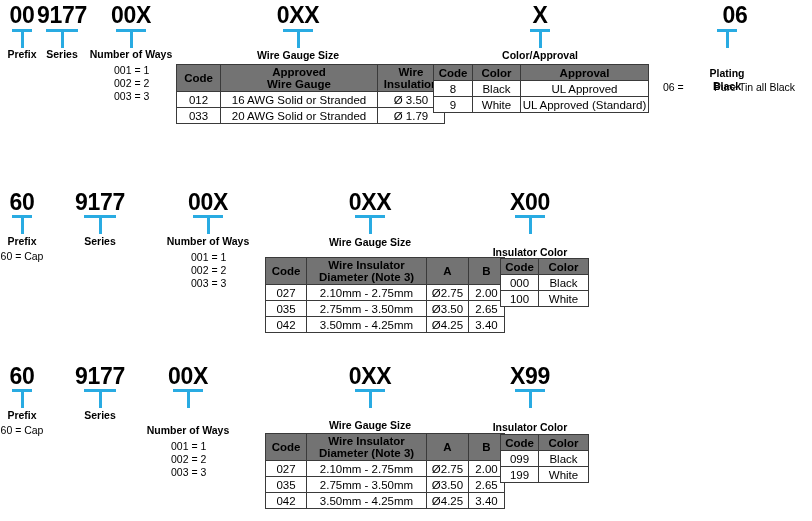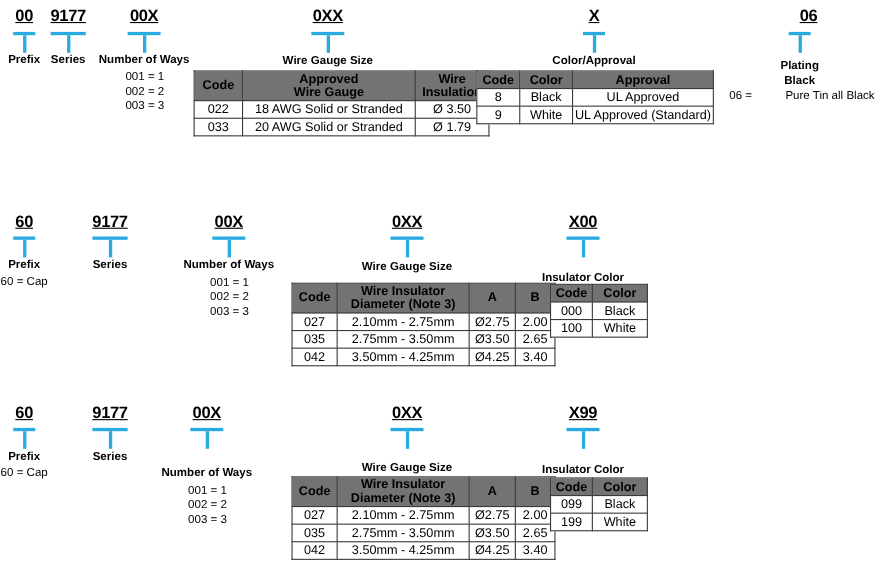--- a/index.html
+++ b/index.html
@@ -12,28 +12,27 @@
     height: 521px;
     position: relative;
     font-family: "Liberation Sans", sans-serif;
     color: #000000;
     overflow: hidden;
   }
   .abs { position: absolute; }
 
   
   .code {
-    font-size: 15px;
+    font-size: 23px;
     font-weight: bold;
     letter-spacing: -0.3px;
     white-space: nowrap;
     text-align: center;
     transform: translateX(-50%);
     line-height: 18px;
-    text-decoration: underline;
   }
   
   .connector {
     transform: translateX(-50%);
   }
   .connector .bar {
     height: 3px;
     background: #29abe2;
     width: 100%;
   }
@@ -45,21 +44,21 @@
 
   
   .caption {
     font-size: 10.5px;
     font-weight: bold;
     white-space: nowrap;
     text-align: center;
     transform: translateX(-50%);
     line-height: 13px;
   }
-  .caption.two-line { line-height: 13px; }
+  .caption.two-line { line-height: 13px; margin-top: 13px; }
 
   
   .note {
     font-size: 10.5px;
     white-space: nowrap;
     line-height: 13px;
   }
   .note.centered {
     text-align: center;
     transform: translateX(-50%);
@@ -139,22 +138,22 @@
       <th class="tall">
         <span class="l2">Approved</span>
         <span class="l2">Wire Gauge</span>
       </th>
       <th class="tall">
         <span class="l2">Wire</span>
         <span class="l2">Insulation</span>
       </th>
     </tr>
     <tr>
-      <td>022</td>
-      <td>18 AWG Solid or Stranded</td>
+      <td>012</td>
+      <td>16 AWG Solid or Stranded</td>
       <td>Ø 3.50</td>
     </tr>
     <tr>
       <td>033</td>
       <td>20 AWG Solid or Stranded</td>
       <td>Ø 1.79</td>
     </tr>
   </tbody>
     </table>
 </div>

